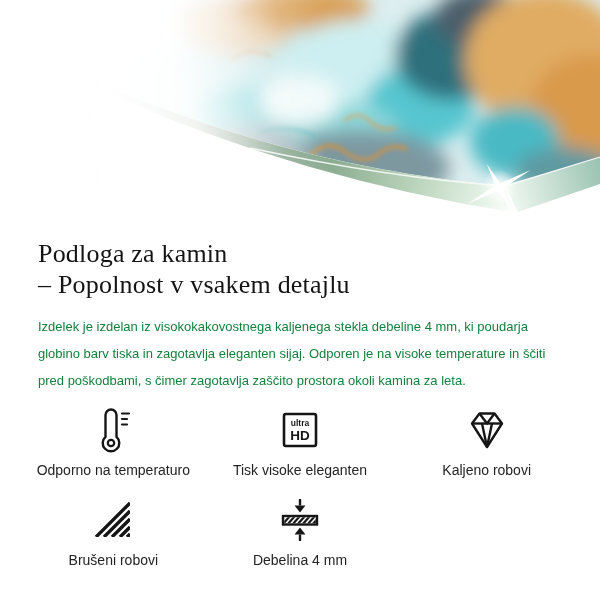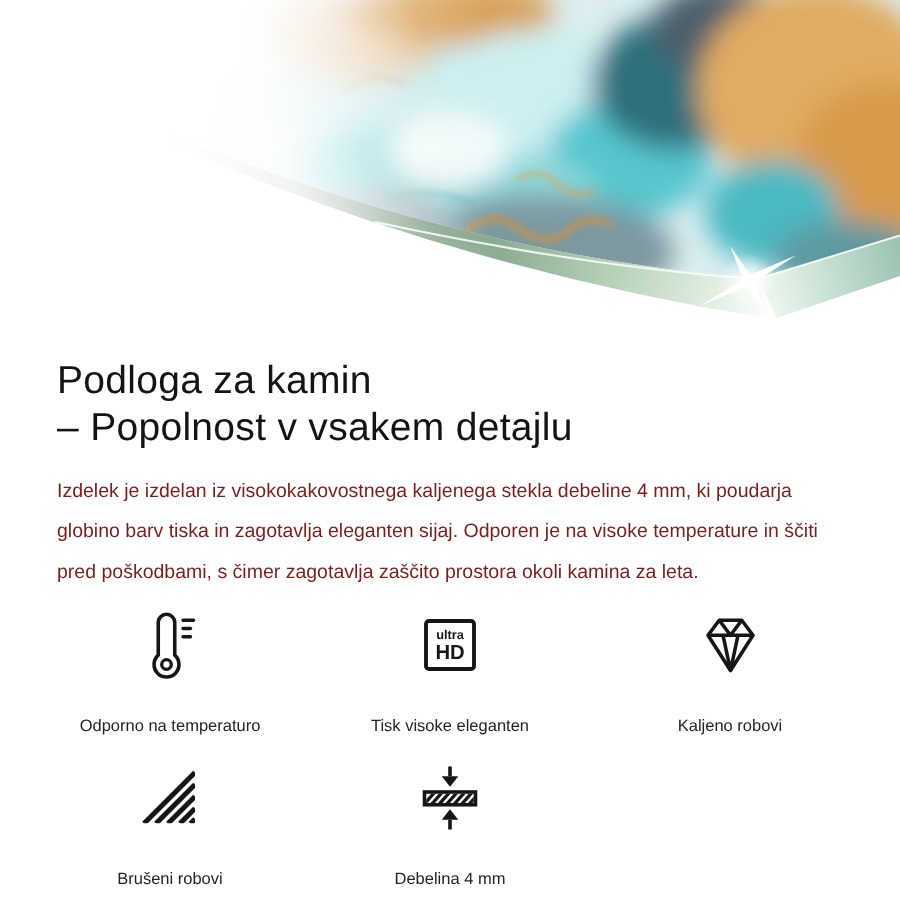--- a/index.html
+++ b/index.html
@@ -4,33 +4,33 @@
 <style>
   html,body{margin:0;padding:0;background:#ffffff;}
   .screen{
     width:600px;height:600px;position:relative;overflow:hidden;background:#ffffff;
     font-family:"Liberation Sans", sans-serif;color:#1a1a1a;
   }
   .hero{height:230px;position:relative;overflow:hidden;}
   .hero svg{display:block;}
   .content{padding:0 38px;}
   .title{
-    font-family:Liberation Sans, sans-serif;
+    font-family:Liberation Serif, serif;
     font-weight:400;font-size:26px;line-height:31px;color:#141414;
     margin:8px 0 0 0;letter-spacing:.2px;
   }
   .desc{
-    margin:13px 2px 0 0;font-size:13px;line-height:27px;color:#7f1d1d;
+    margin:13px 2px 0 0;font-size:13px;line-height:27px;color:#15803d;
   }
   .features{
     margin:12px 20px 0;display:grid;grid-template-columns:1fr 1fr 1fr;row-gap:18px;
   }
   .feature{display:flex;flex-direction:column;align-items:center;justify-content:space-between;}
   .feature .ic{height:48px;display:flex;align-items:center;justify-content:center;}
-  .feature .lbl{margin-top:24px;font-size:11px;color:#242424;white-space:nowrap;}
+  .feature .lbl{margin-top:8px;font-size:14px;color:#242424;white-space:nowrap;}
   .icsvg{stroke:#161616;fill:none;stroke-width:2.4;}
   .icsvg text{stroke:none;fill:#161616;font-family:"Liberation Sans",sans-serif;}
 </style>
 </head>
 <body>
 
 <div class="screen">
 
   <div class="hero">
     <svg width="600" height="230" viewBox="0 0 600 230">

